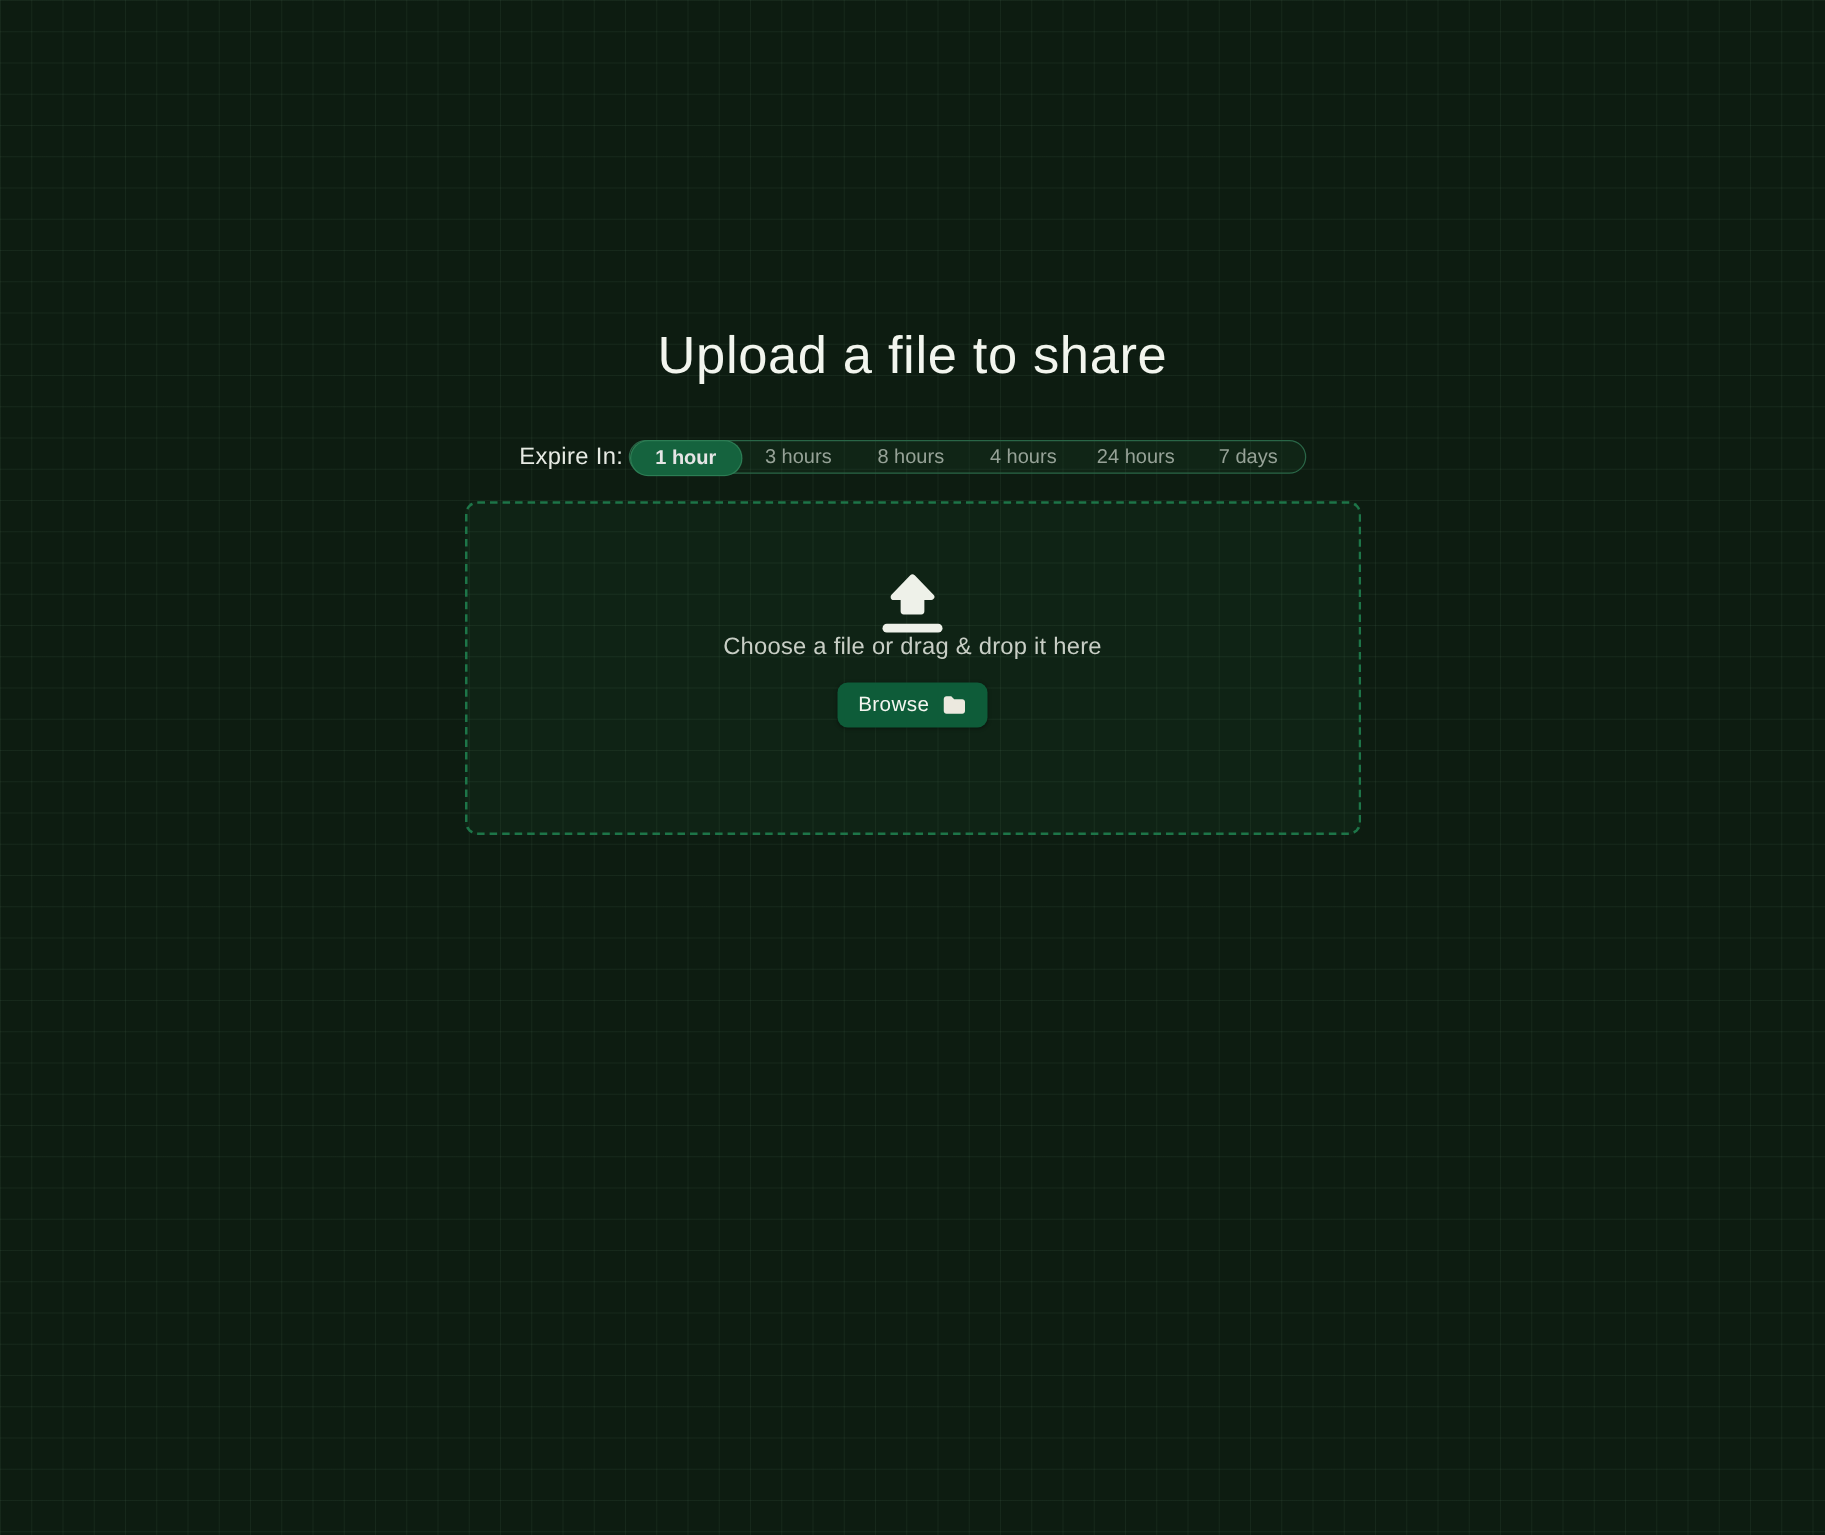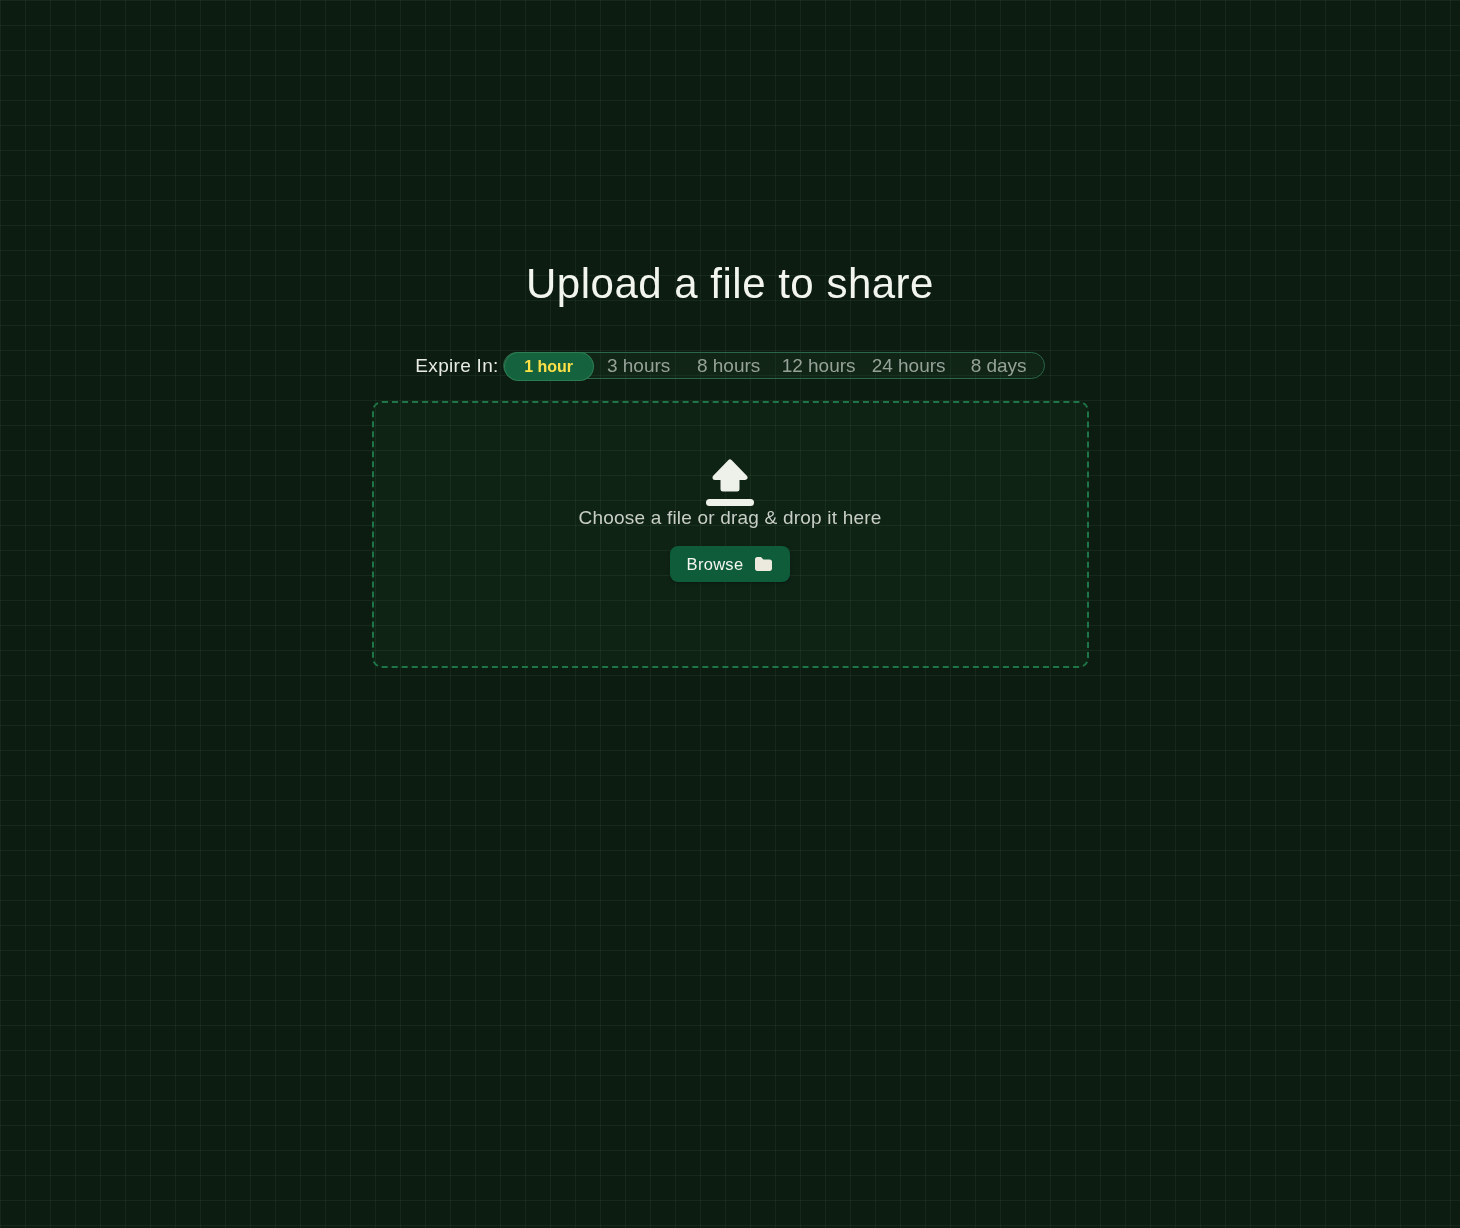--- a/index.html
+++ b/index.html
@@ -49,32 +49,32 @@
     border-radius: 999px;
     background: rgba(35, 90, 55, 0.14);
     overflow: visible;
   }
   .seg-option {
     width: 90px;
     border: none;
     background: transparent;
     color: #96a297;
     font-family: inherit;
-    font-size: 19px;
+    font-size: 16px;
     line-height: 25px;
     text-align: center;
     cursor: pointer;
     border-radius: 999px;
     padding: 0;
     white-space: nowrap;
   }
   .seg-option.selected {
     background: #15633e;
     border: 1px solid rgba(90, 175, 125, 0.35);
-    color: #fde047;
+    color: #e5e5e5;
     font-weight: 700;
     font-size: 16px;
     line-height: 25px;
     margin: -1px 0;
     height: 29px;
   }
   .dropzone {
     margin-top: 22px;
     width: 717px;
     height: 267px;
@@ -117,23 +117,23 @@
 <div class="page">
 
   <h1 class="title">Upload a file to share</h1>
 
   <div class="expire-row">
     <span class="expire-label">Expire In:</span>
     <div class="seg-control">
       <button class="seg-option selected">1 hour</button>
       <button class="seg-option">3 hours</button>
       <button class="seg-option">8 hours</button>
-      <button class="seg-option">12 hours</button>
+      <button class="seg-option">4 hours</button>
       <button class="seg-option">24 hours</button>
-      <button class="seg-option">8 days</button>
+      <button class="seg-option">7 days</button>
     </div>
   </div>
 
   <div class="dropzone">
     <svg class="upload-glyph" width="50" height="48" viewBox="0 0 50 48" aria-hidden="true">
       <path d="M25 3 L40 18.5 H32 V30 H18 V18.5 H10 Z" fill="#eef1e9" stroke="#eef1e9" stroke-width="5" stroke-linejoin="round"></path>
       <rect x="1" y="40" width="48" height="7" rx="3.5" fill="#eef1e9"></rect>
     </svg>
     <div class="drop-prompt">Choose a file or drag &amp; drop it here</div>
     <button class="browse-btn">

